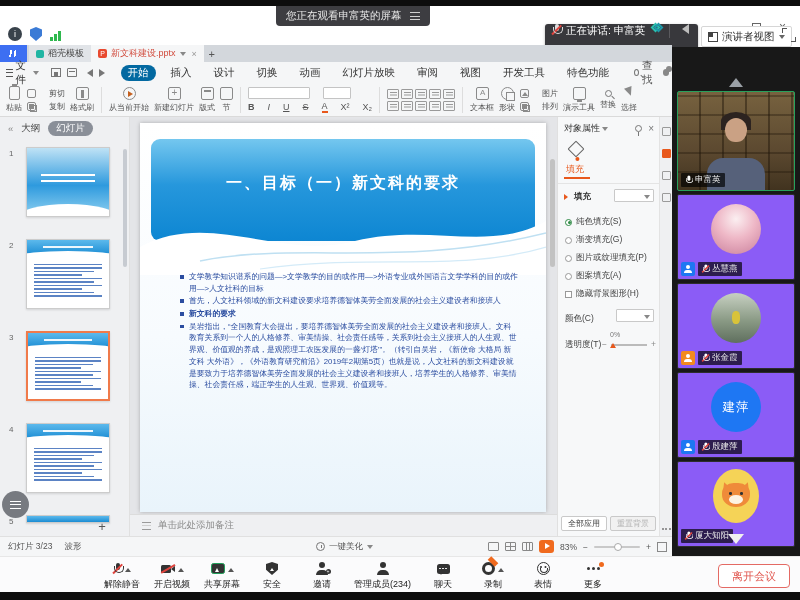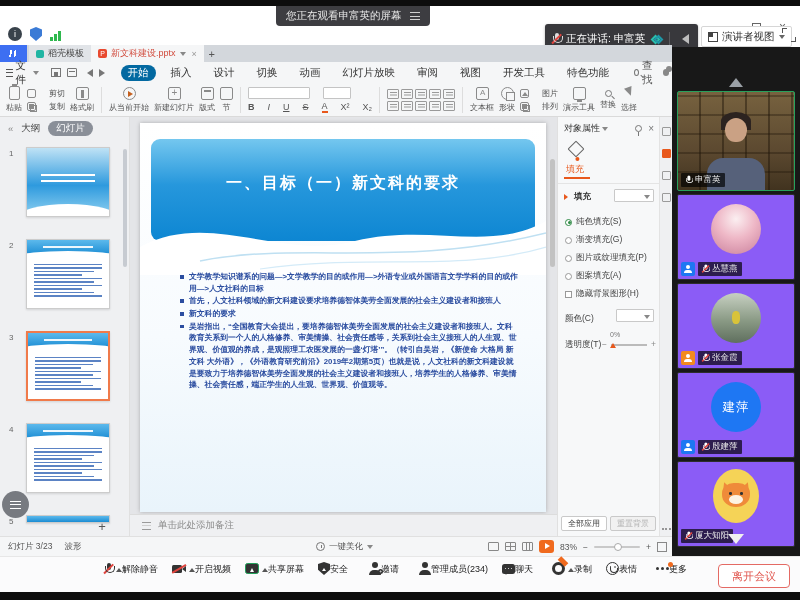--- a/index.html
+++ b/index.html
@@ -19,21 +19,21 @@
   .w-close{font-size:12px;color:#666;line-height:10px;}
   .tl-icons{position:absolute;top:27px;left:8px;display:flex;gap:8px;align-items:flex-end;}
   .ic-info{width:14px;height:14px;border-radius:50%;background:#39424b;color:#fff;font-size:9px;
     display:flex;align-items:center;justify-content:center;}
   .ic-shield{width:12px;height:14px;background:#3b7bd6;clip-path:polygon(50% 0,100% 18%,100% 62%,50% 100%,0 62%,0 18%);}
   .ic-signal{display:flex;gap:1.5px;align-items:flex-end;}
   .ic-signal i{display:block;width:2.5px;background:#2eb84e;}
   .ic-signal i:nth-child(1){height:4px;} .ic-signal i:nth-child(2){height:7px;} .ic-signal i:nth-child(3){height:10px;}
 
   .toast{position:absolute;top:24px;left:545px;width:153px;height:30px;background:#38383c;border-radius:3px;
-    display:flex;align-items:center;gap:5px;padding:0 7px;color:#fff;font-size:10.5px;box-shadow:0 1px 3px rgba(0,0,0,.3);}
+    display:flex;gap:5px;padding:0 7px;color:#fff;font-size:10.5px;box-shadow:0 1px 3px rgba(0,0,0,.3);}
   .mic{position:relative;width:9px;height:12px;flex:none;}
   .mic::before{content:"";position:absolute;left:2.5px;top:0;width:4px;height:7px;border-radius:2px;background:currentColor;}
   .mic::after{content:"";position:absolute;left:0.5px;top:3px;width:8px;height:6px;border:1.2px solid currentColor;
     border-top:none;border-radius:0 0 5px 5px;}
   .mic.off i{position:absolute;left:-2px;top:5px;width:13px;height:1.6px;background:#e0443e;transform:rotate(-45deg);}
   .toast .mic{color:#dcdcdc;}
   .tm-logo{display:flex;margin-left:2px;}
   .tm-logo i{width:7px;height:7px;border:2px solid #29bfae;transform:rotate(45deg);display:block;background:transparent;}
   .tm-logo i:nth-child(2){margin-left:-4px;border-color:#1d98a8;}
   .t-div{width:1px;height:14px;background:#5a5a5e;margin:0 2px;}
@@ -145,21 +145,21 @@
 
   .canvas{flex:1;background:#e4e5e8;position:relative;}
   .page{position:absolute;left:10px;top:6px;width:406px;height:389px;background:linear-gradient(180deg,#fff 0%,#f7fbfe 55%,#e9f4fb 100%);
     box-shadow:0 0 4px rgba(0,0,0,.25);overflow:hidden;}
   .slide-head{position:absolute;left:11px;right:11px;top:16px;height:102px;border-radius:9px;
     background:linear-gradient(180deg,#74c7ef 0%,#2697dc 45%,#0d86d2 100%);}
   .slide-title{position:absolute;left:0;right:0;top:50px;text-align:center;color:#fff;font-size:16px;font-weight:bold;
     letter-spacing:2px;font-family:"Liberation Serif","DejaVu Serif",serif;}
   .wave{position:absolute;left:0;top:80px;width:100%;height:72px;}
   .slide-body{position:absolute;left:40px;right:28px;top:148px;font-size:7.8px;line-height:1.5;color:#2b4da0;}
-  .slide-body .li{position:relative;padding-left:9px;margin-bottom:1px;font-weight:bold;}
+  .slide-body .li{position:relative;padding-left:9px;margin-bottom:1px;}
   .slide-body .li::before{content:"";position:absolute;left:0;top:4px;width:3.5px;height:3.5px;background:#2b4da0;}
   .slide-body .li.b{font-weight:bold;}
   .cv-scroll{position:absolute;right:2px;top:42px;width:5px;height:108px;background:#c2c2c2;border-radius:3px;}
   .notes{position:absolute;left:0;right:0;bottom:0;height:22px;background:#eff0f2;border-top:1px solid #dcdcdc;
     display:flex;align-items:center;gap:7px;padding:0 12px;color:#8a8a8a;font-size:9.5px;}
 
   .props{width:102px;background:#f7f8f9;border-left:1px solid #e0e0e0;position:relative;font-size:8.5px;color:#444;}
   .pp-head{display:flex;align-items:center;padding:5px 5px 0 6px;font-size:9px;color:#333;gap:2px;}
   .pp-head .sp{flex:1;}
   .pin{width:7px;height:7px;border:1.4px solid #777;border-radius:50%;position:relative;}
@@ -212,21 +212,21 @@
   .v-ic.cols::before{content:"";position:absolute;left:3px;top:0;bottom:0;width:1.2px;background:#888;box-shadow:3px 0 0 #888;}
   .playbtn{width:15px;height:13px;border-radius:3px;background:#f06a1e;position:relative;}
   .playbtn::after{content:"";position:absolute;left:5.5px;top:3px;border:3.5px solid transparent;border-left:5.5px solid #fff;}
   .z-track{width:46px;height:2px;background:#c9c9c9;position:relative;border-radius:1px;}
   .z-thumb{position:absolute;left:20px;top:-3px;width:8px;height:8px;border-radius:50%;background:#fff;border:1px solid #aaa;}
   .fit{width:10px;height:10px;border:1.2px solid #888;}
 
   
   .bottombar{position:absolute;top:556px;left:0;width:800px;height:36px;background:#fbfbfc;border-top:1px solid #e7e7e7;}
   .tools{position:absolute;left:104px;top:3px;display:flex;gap:14px;}
-  .bt{display:flex;flex-direction:row;align-items:center;min-width:36px;}
+  .bt{display:flex;flex-direction:column;align-items:center;min-width:36px;}
   .bt .irow{display:flex;align-items:center;gap:3px;height:17px;}
   .bt .lbl{font-size:9px;color:#222;margin-top:1px;white-space:nowrap;}
   .tri-up{width:0;height:0;border:3px solid transparent;border-bottom:4.5px solid #555;}
   .bt .mic,.bt .cam{color:#333;}
   .cam{position:relative;width:14px;height:10px;}
   .cam::before{content:"";position:absolute;left:0;top:1px;width:10px;height:8px;border-radius:1.5px;background:currentColor;}
   .cam::after{content:"";position:absolute;right:0;top:2px;border:3px solid transparent;border-right:4px solid currentColor;}
   .cam i{position:absolute;left:-1px;top:4px;width:16px;height:1.6px;background:#e0443e;transform:rotate(-30deg);}
   .shr{width:14px;height:11px;border-radius:2.5px;background:#333;border:1.6px solid #21a05a;position:relative;}
   .shr::after{content:"";position:absolute;left:3.5px;top:2px;border:2.5px solid transparent;border-bottom:4px solid #fff;}

